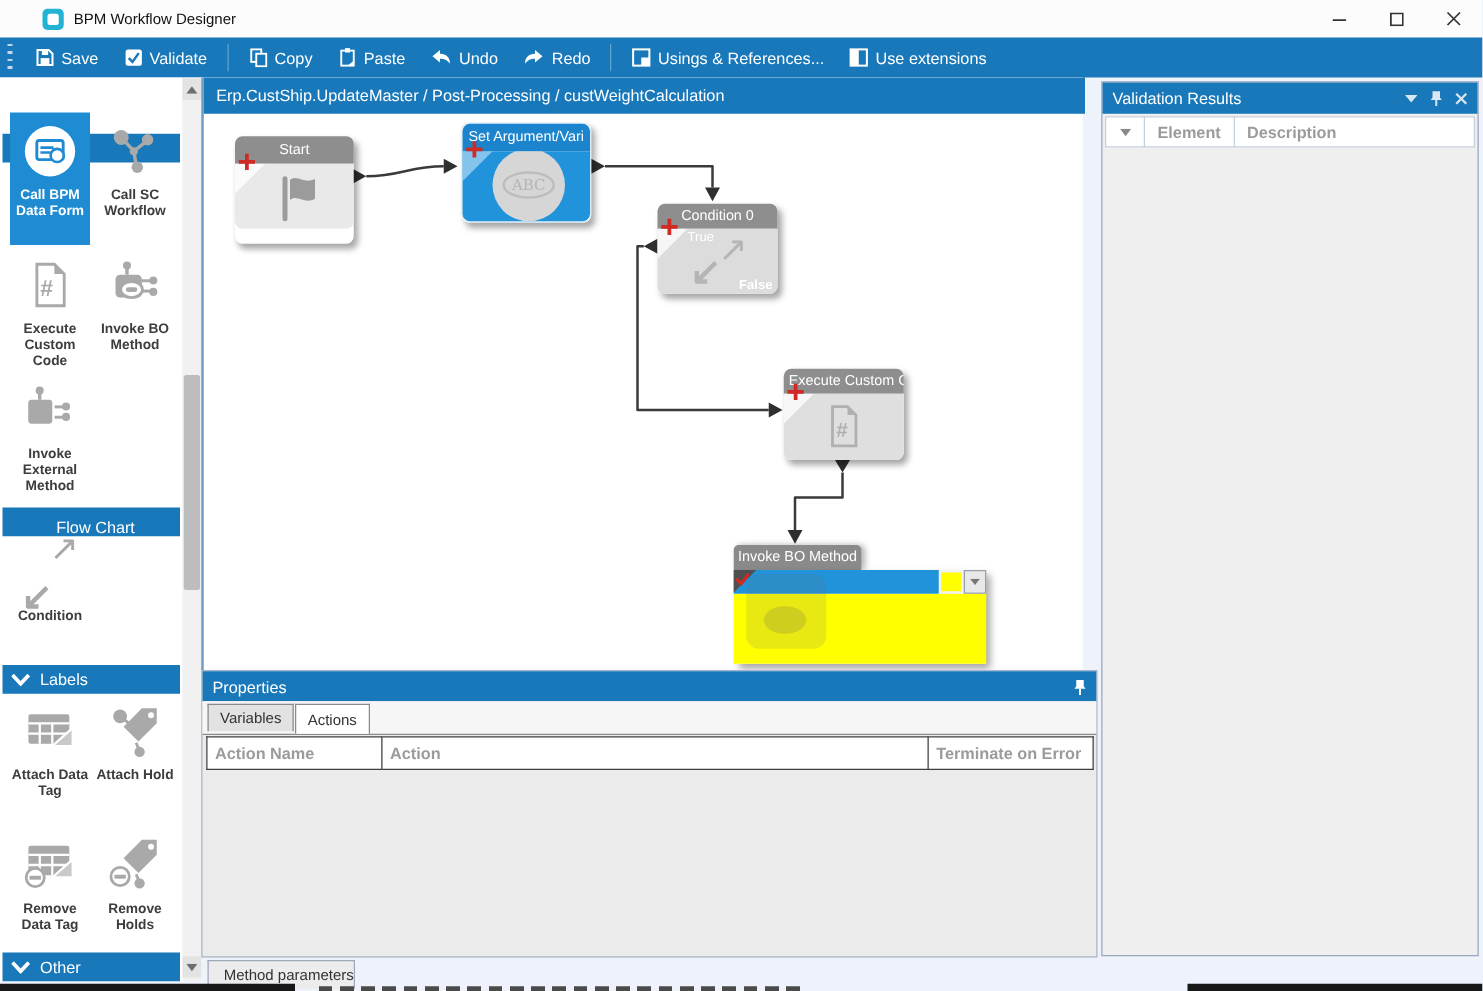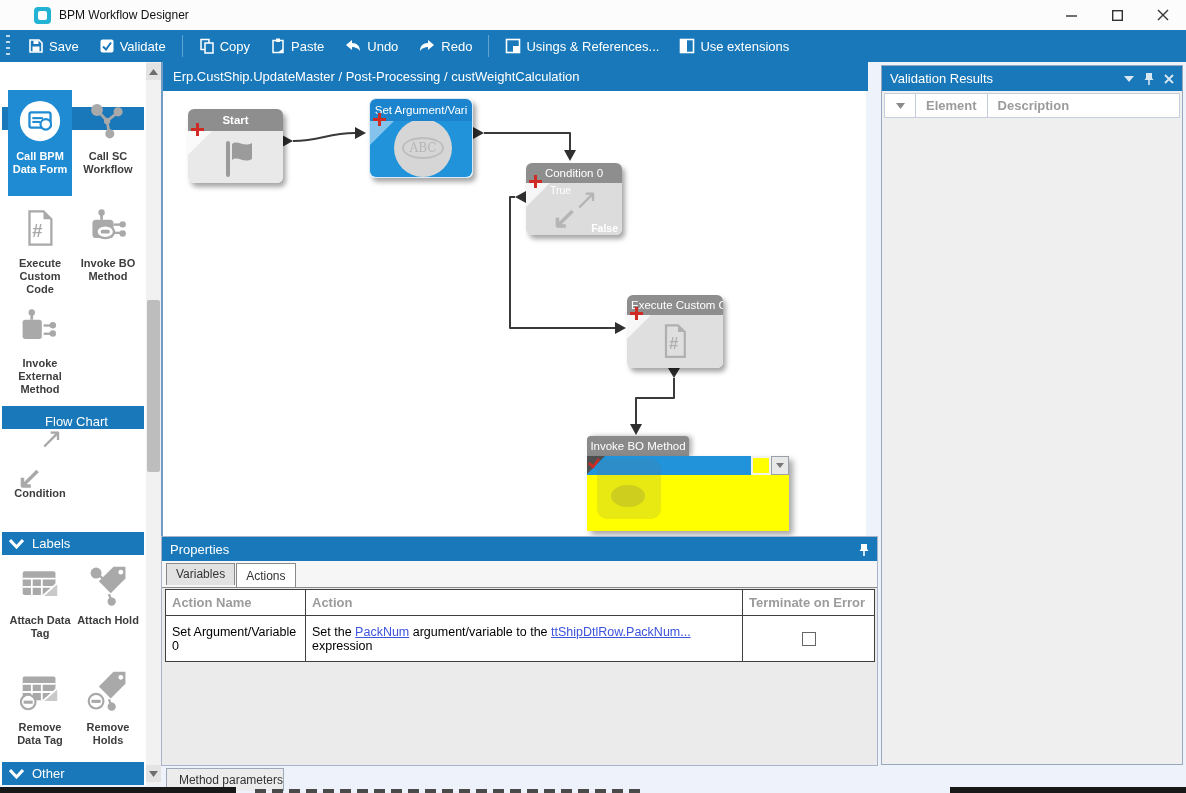--- a/index.html
+++ b/index.html
@@ -412,21 +412,21 @@
         <polygon points="467,362 479,362 473,373"></polygon>
       </g>
       <g fill="none" stroke="#3A3A3A" stroke-width="2" stroke-linejoin="round">
         <path d="M130 79 C158 79 164 71 192 71"></path>
         <path d="M321 71 H407 V 88"></path>
         <path d="M352 135 H347 V266 H452"></path>
         <path d="M511 316 V336 H473 V362"></path>
       </g>
     </svg>
 
-    <div class="node" style="left:25px; top:47px; width:95px; height:74px;font-weight:bold;">
+    <div class="node" style="left:25px; top:47px; width:95px; height:86px;">
       <div class="node-title" style="background:#8E8E8E;">Start</div>
       <div class="node-body" style="height:52px; background:#E9E9E9;">
         <div class="corner"></div>
         <svg class="abs" style="left:28px; top:6px;" width="44" height="44" viewBox="0 0 44 44">
             <rect x="10" y="4" width="4" height="36" rx="2" fill="#9B9B9B"></rect>
             <path d="M16 7 C22 2 27 11 36 6 L36 22 C27 27 22 18 16 23 Z" fill="#9B9B9B"></path>
           </svg>
       </div>
       <div class="plus" style="top:14px;"></div>
     </div>
@@ -506,29 +506,20 @@
       <div class="tab">Variables</div>
       <div class="tab active">Actions</div>
     </div>
     <table class="ptable">
       <tbody>
           <tr>
         <th class="c1">Action Name</th>
         <th>Action</th>
         <th class="c3">Terminate on Error</th>
       </tr>
-      <tr style="height:46px;">
-        <td>Set Argument/Variable 0</td>
-        <td>
-          <span>Set the </span><span class="plink">PackNum</span><span> argument/variable to the </span><span class="plink">ttShipDtlRow.PackNum...</span><span> expression</span>
-        </td>
-        <td>
-          <div class="chk"></div>
-        </td>
-      </tr>
     </tbody>
       </table>
   </div>
 
   <div class="abs method-tab">
     <span>Method parameters</span>
   </div>
 
   <div class="abs valid">
     <div class="valid-head">

